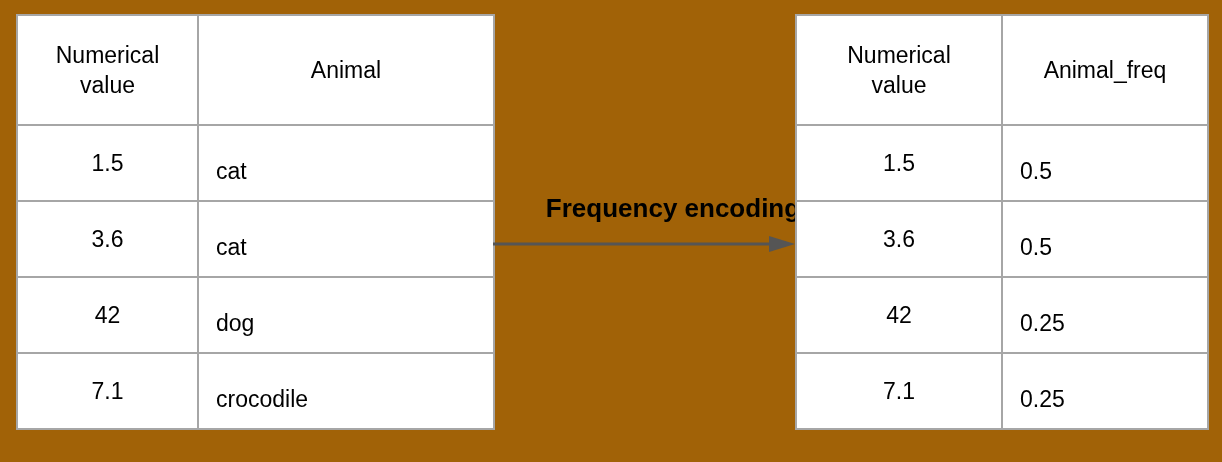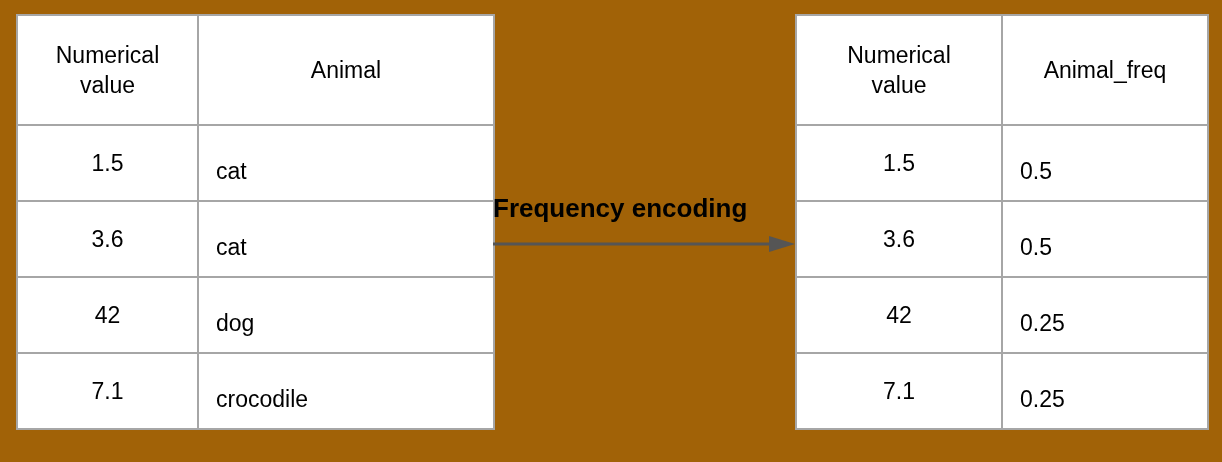--- a/index.html
+++ b/index.html
@@ -42,20 +42,21 @@
   td.cell-txt { text-align: left; padding: 16px 8px 0 17px; }
 
   .tbl-left  { left: 16px;  top: 14px; width: 477px; }
   .tbl-right { left: 795px; top: 14px; width: 412px; }
 
   .connector {
     position: absolute;
     left: 493px;
     top: 194px;
     width: 360px;
+    text-align: center;
   }
   .connector-label {
     font-size: 26px;
     font-weight: 700;
     line-height: 28px;
     color: var(--text);
     white-space: nowrap;
   }
   .connector svg { display: block; margin-top: 11px; }
   .arrow-shaft { stroke: var(--arrow); stroke-width: 3; }

